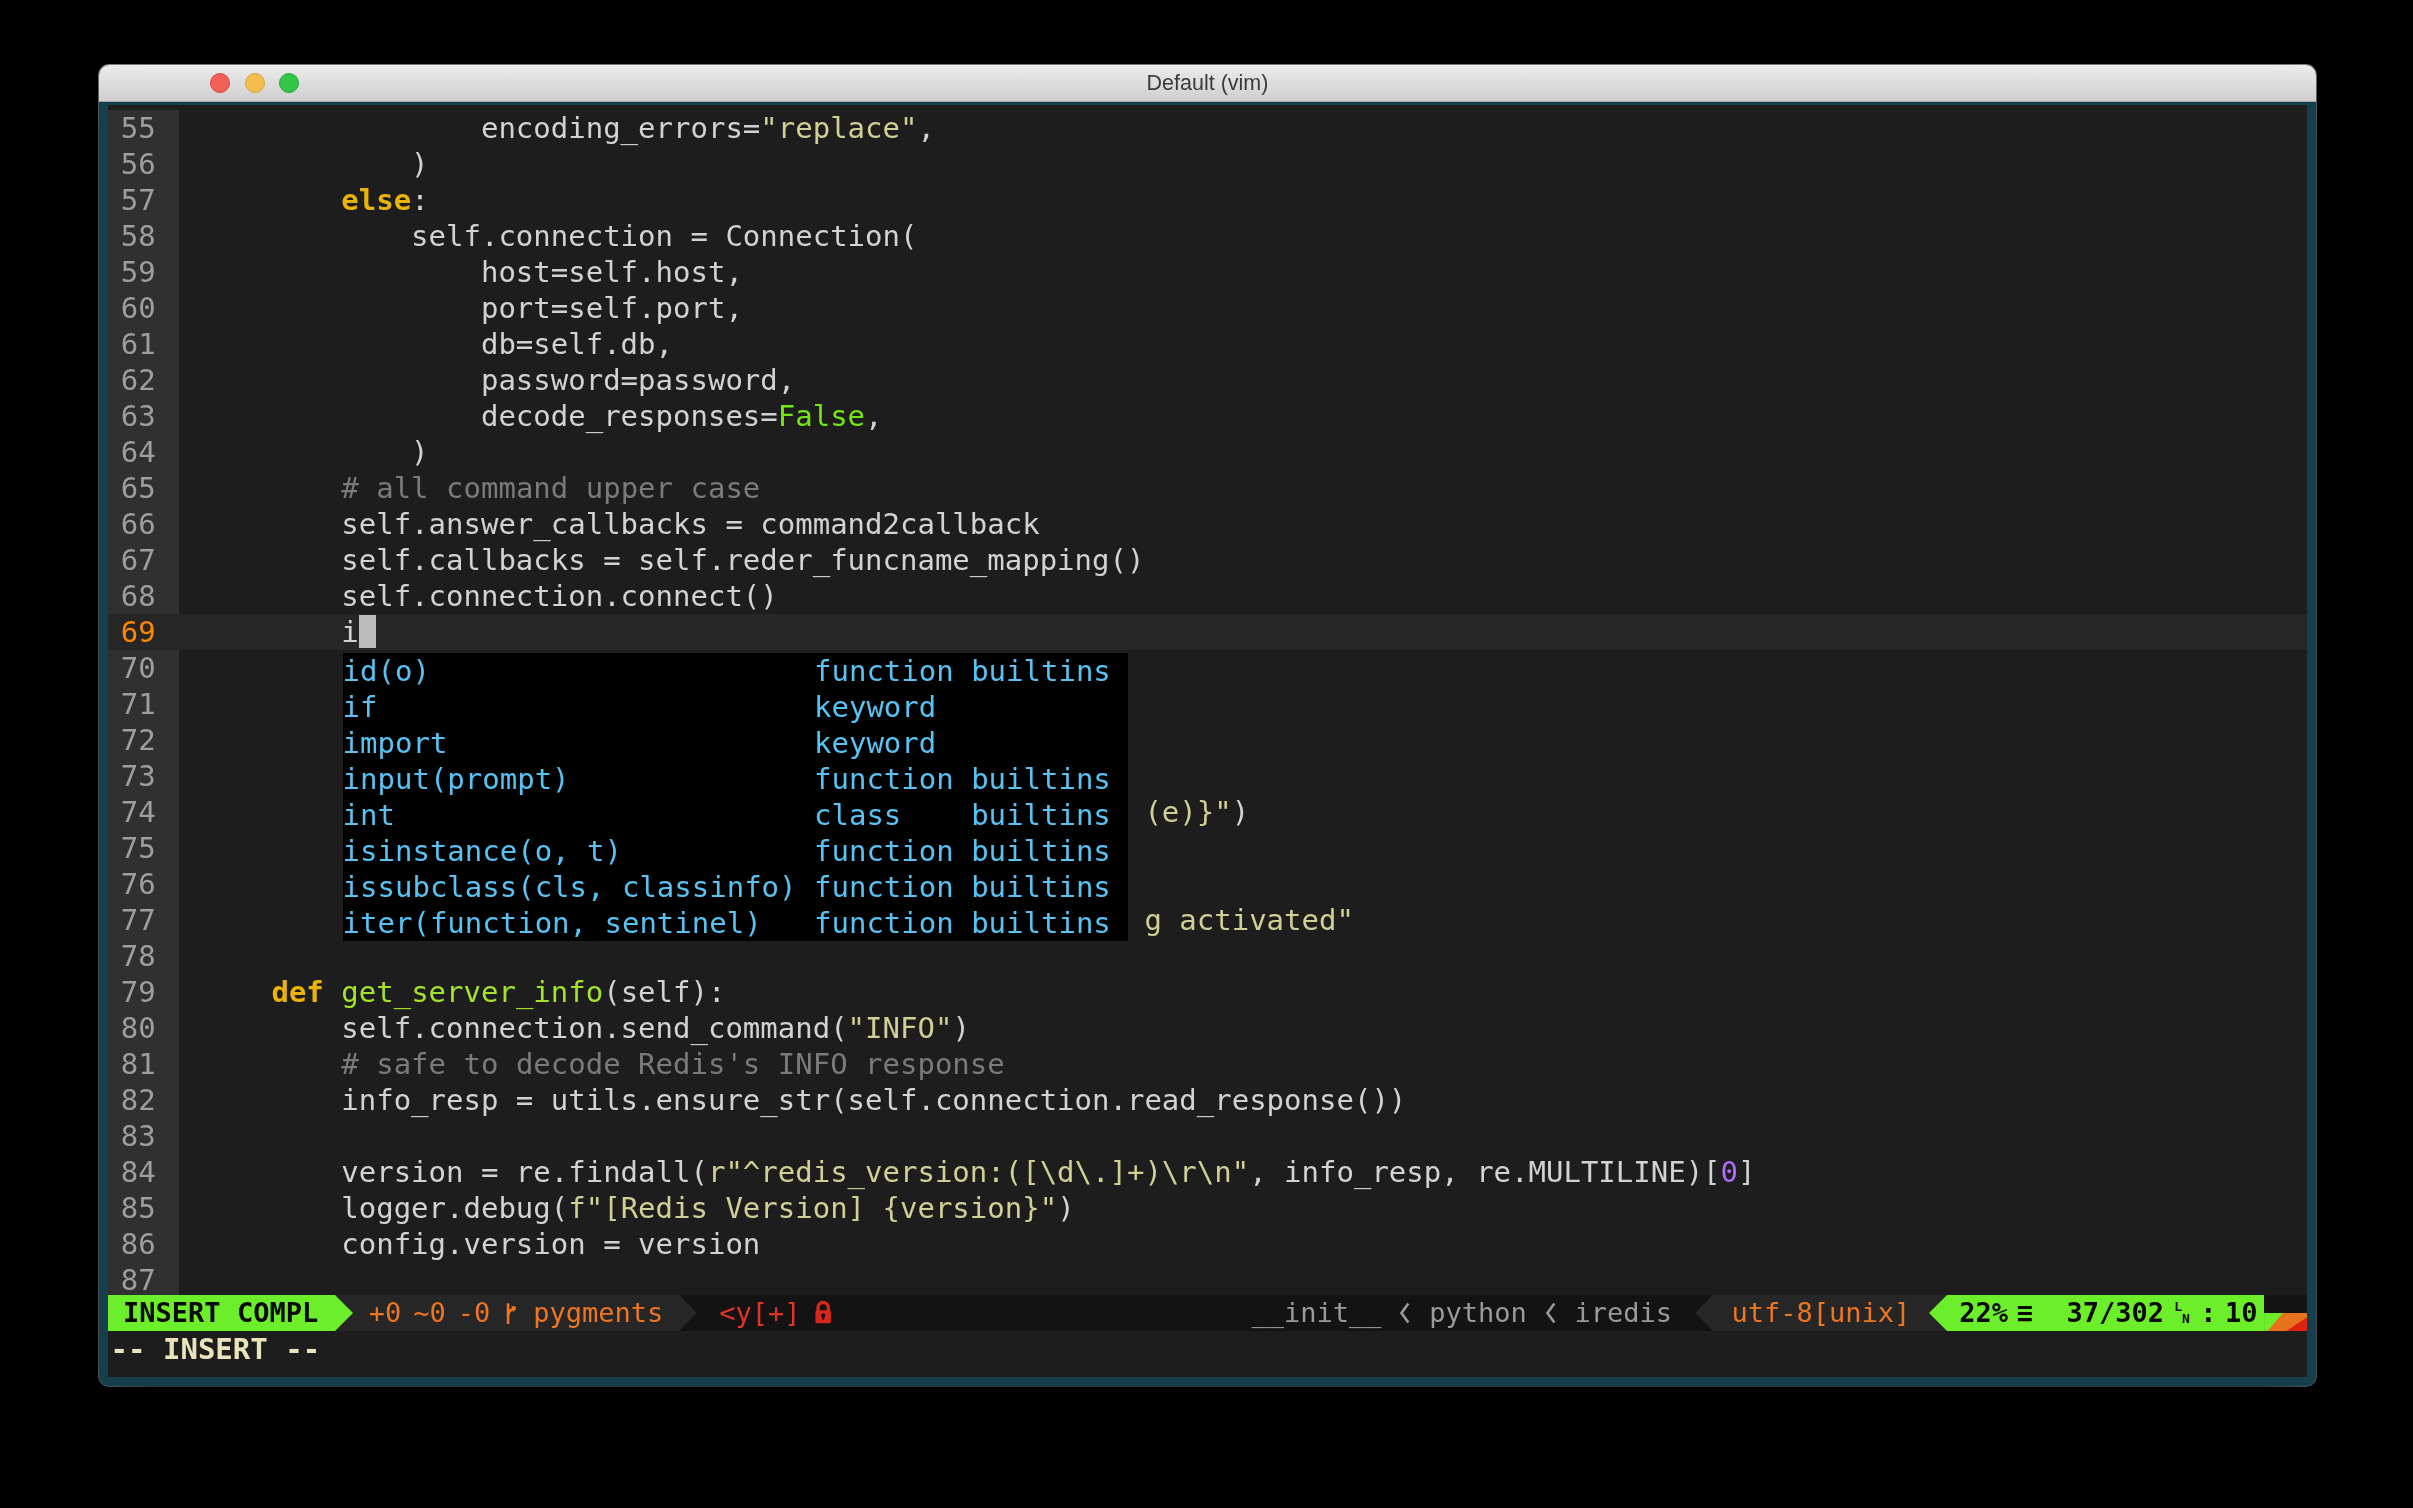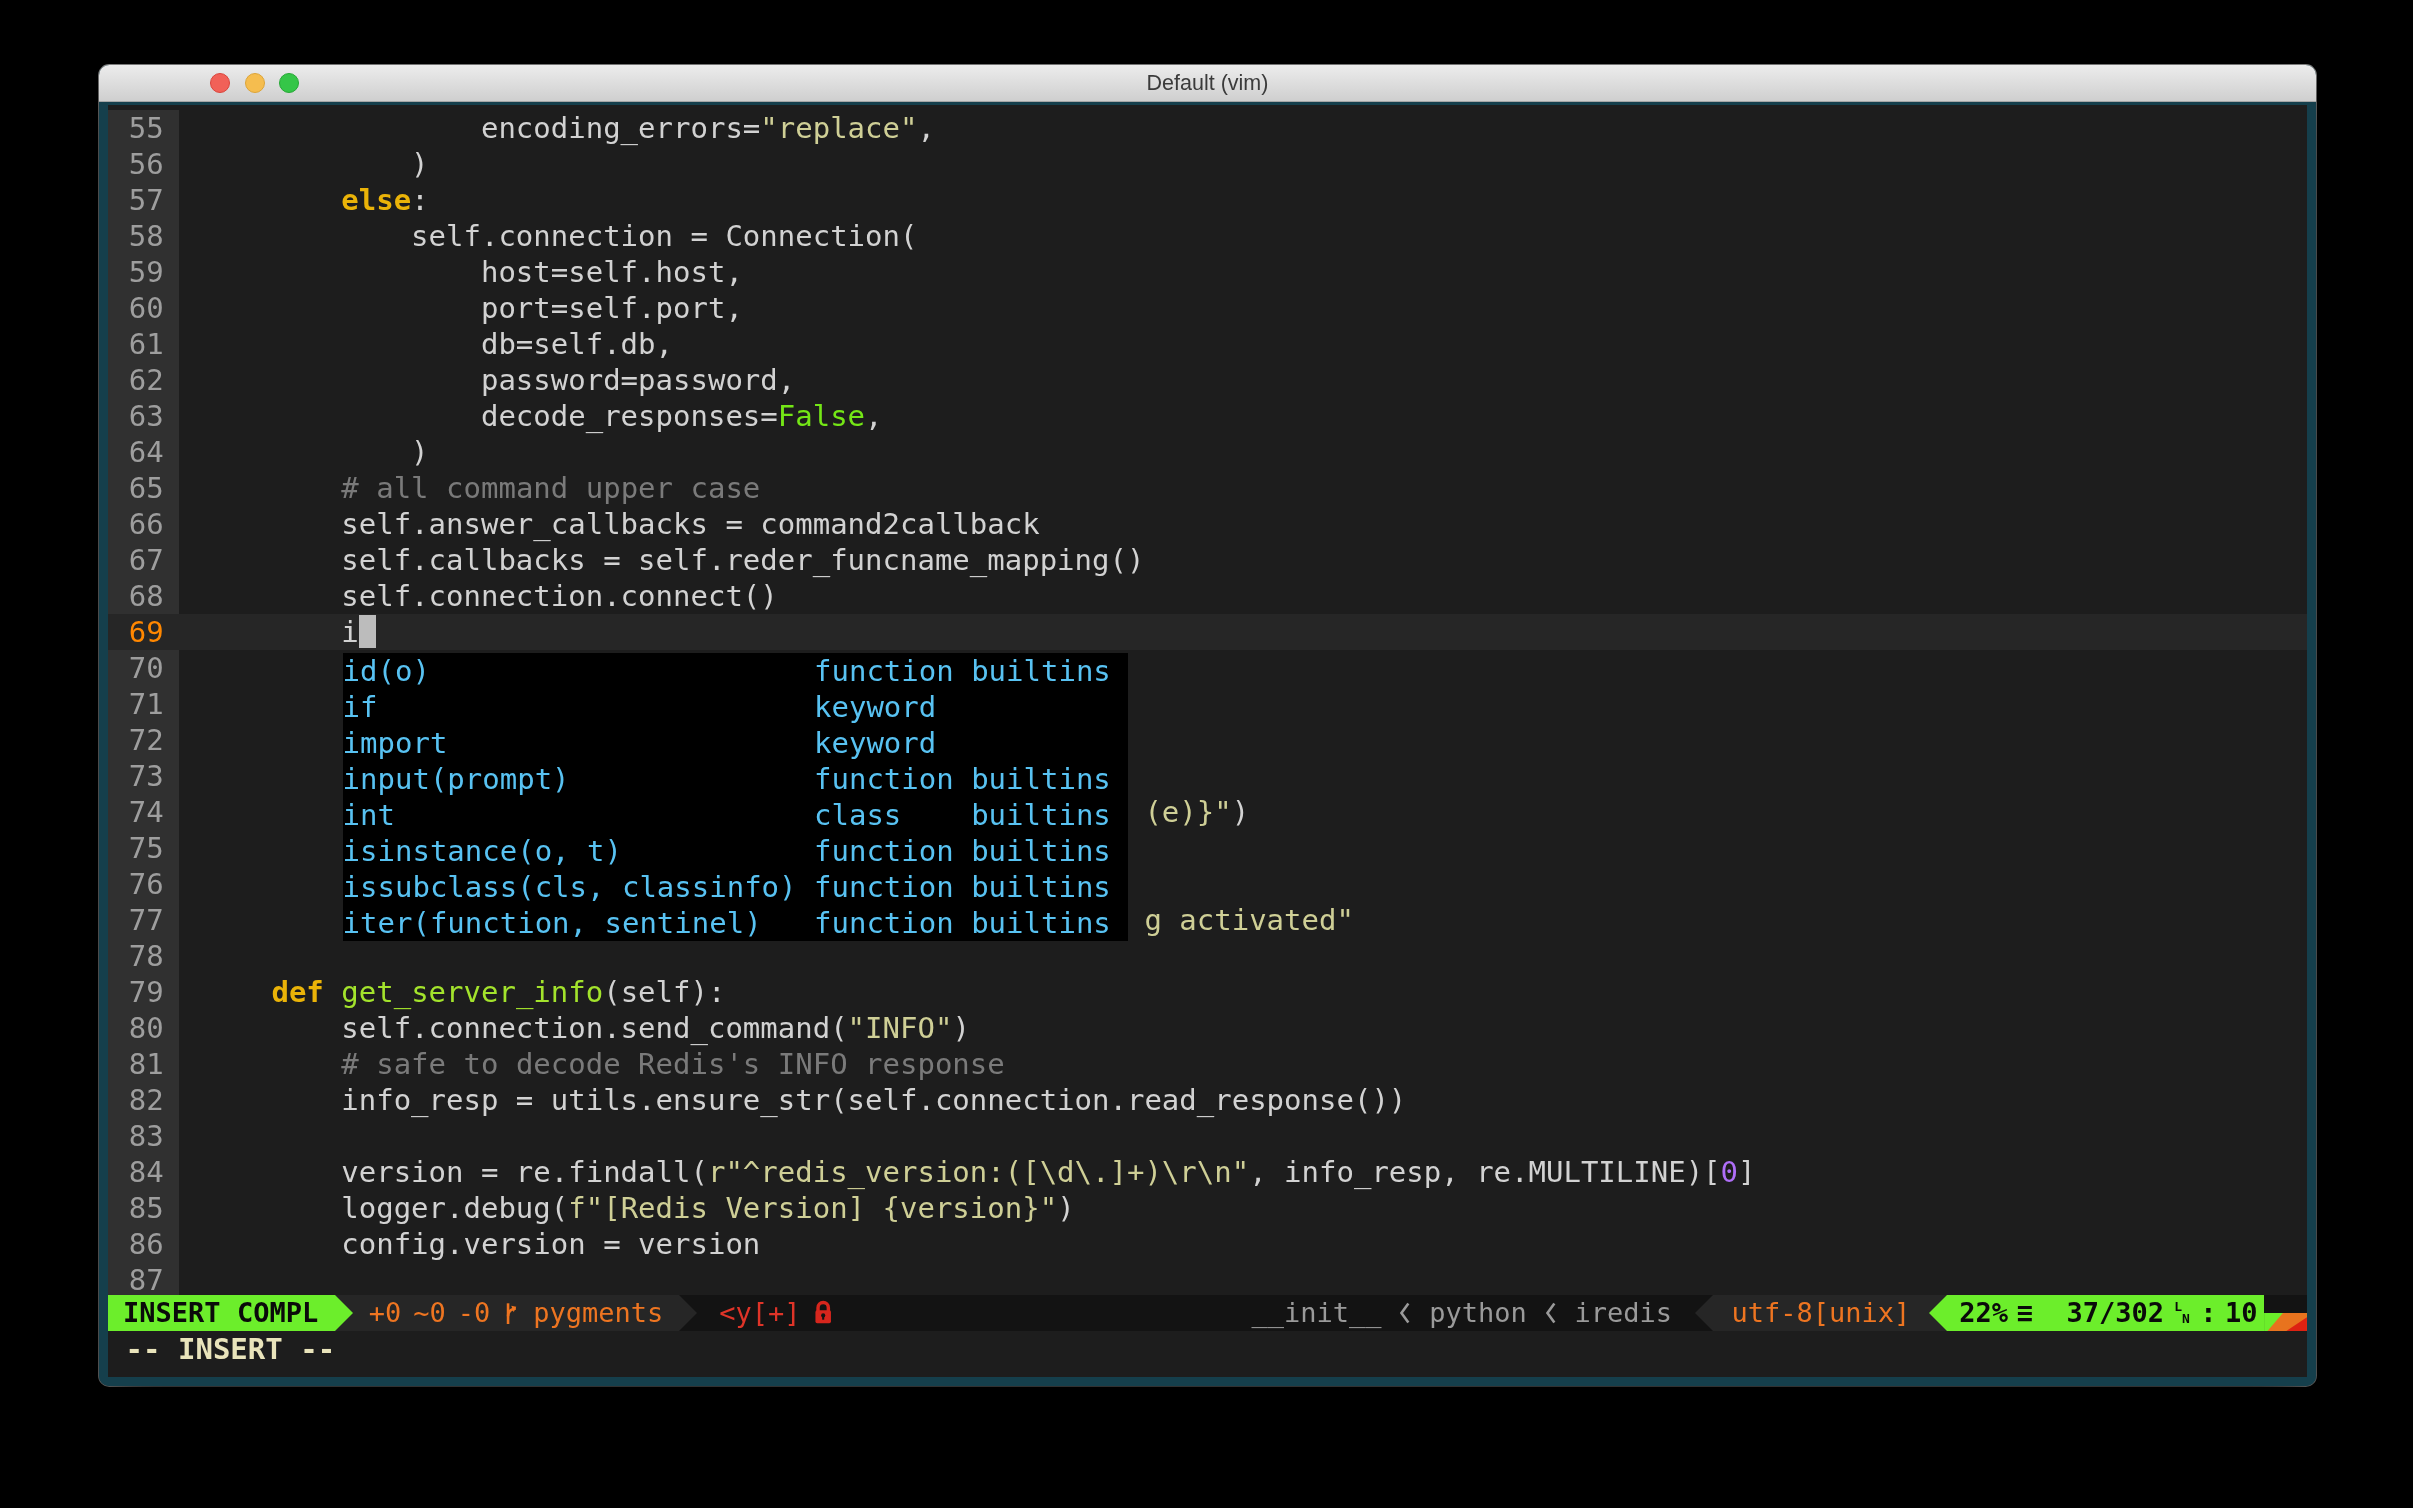--- a/index.html
+++ b/index.html
@@ -34,21 +34,21 @@
     background:#153f4c;padding:2.6px 8.6px 9.5px 8.6px;
   }
   .screen{
     position:relative;width:100%;height:100%;background:#1d1d1d;
     font-size:29px;line-height:36px;color:#d2d2d2;overflow:hidden;
   }
   .lines{padding-top:5.2px;}
   .row{display:flex;height:36px;white-space:pre;}
   .gut{
     flex:0 0 71px;background:#303030;color:#9e9e9e;
-    text-align:right;padding-right:15px;box-sizing:border-box;
+    text-align:right;padding-right:23px;box-sizing:border-box;
   }
   .code{padding-left:23px;white-space:pre;}
   .row.cursorline{background:#262626;}
   .row.cursorline .gut{background:#262626;color:#ff8700;}
   .cursor{display:inline-block;width:1ch;height:33px;background:#bcbcbc;vertical-align:-6px;}
   
   .tk-w{color:#d2d2d2;}
   .tk-k{color:#eab308;font-weight:bold;}
   .tk-s{color:#cfcf96;}
   .tk-c{color:#7a7a7a;}
@@ -77,21 +77,21 @@
   .seg-enc{background:#262626;color:#ee7521;padding:0 19px;}
   .tri-l-green{width:0;height:0;border-top:18px solid transparent;border-bottom:18px solid transparent;border-right:18px solid #6cee2b;background:#262626;}
   .seg-ruler{background:#6cee2b;color:#0a0a0a;font-weight:bold;padding:0 6.9px 0 12px;gap:8.6px;}
   .ln-glyph{display:inline-flex;flex-direction:column;font-size:13px;line-height:11.2px;font-weight:bold;color:#0a0a0a;margin:0 1.7px;}
   .ln-glyph .b{padding-left:7.8px;}
   .endcap{width:43px;position:relative;background:#6cee2b;}
   .endcap svg{position:absolute;right:0;top:0;}
   
   .msgline{
     position:absolute;left:0;bottom:9.5px;right:0;height:36px;background:#1d1d1d;
-    color:#e9e4bb;font-weight:bold;font-size:29px;line-height:36px;padding-left:18px;white-space:pre;
+    color:#e9e4bb;font-weight:bold;font-size:29px;line-height:36px;padding-left:3px;white-space:pre;
   }
   .icon{display:inline-flex;align-items:center;}
 </style>
 </head>
 <body>
 
 <div class="window">
   <div class="titlebar">
     <div class="traffic">
       <span class="tl red"></span>

